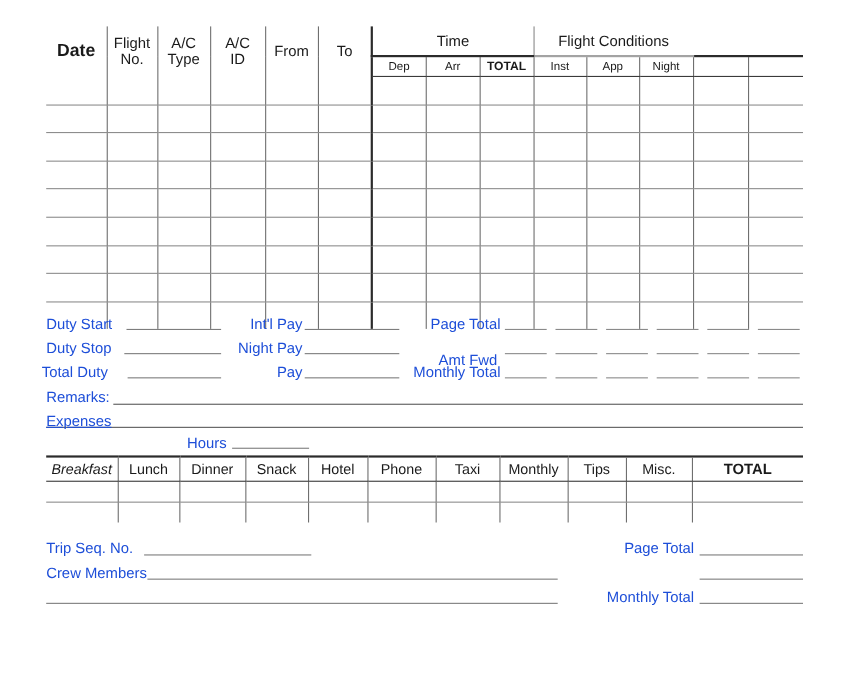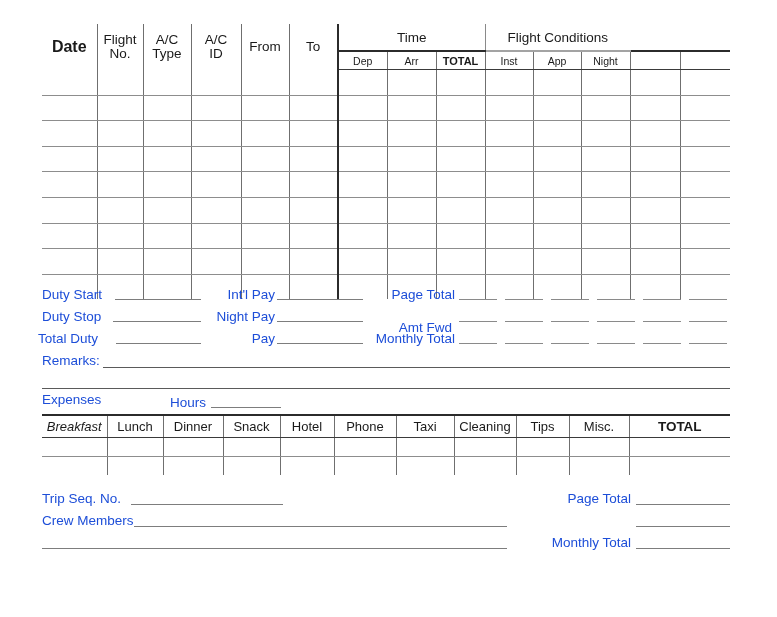--- a/index.html
+++ b/index.html
@@ -446,21 +446,21 @@
       <span class="seg" style="left: 92px; width: 38px;"></span>
       <span class="seg" style="left: 138px; width: 38px;"></span>
       <span class="seg" style="left: 184px; width: 38px;"></span>
       <span class="seg" style="left: 230px; width: 38px;"></span>
     </div>
 
   <div class="lbl" style="left:42px; top:353px;">Remarks:</div>
   <div class="rule dark" style="left:103px; top:367px; width:627px;"></div>
   <div class="rule dark" style="left:42px; top:388px; width:688px;"></div>
 
-  <div class="lbl" style="left:42px; top:392px;">Expenses</div>
+  <div class="lbl" style="left:42px; top:375px;text-decoration:underline;">Expenses</div>
   <div class="lbl" style="left:170px; top:395px;">Hours</div>
   <div class="rule" style="left:211px; top:407px; width:70px;"></div>
 
   <div class="exp-wrap">
     <table class="exp">
       <colgroup>
         <col style="width:65px">
           <col style="width:56px">
           <col style="width:60px">
         <col style="width:57px">
@@ -474,21 +474,21 @@
       </colgroup>
       <tbody>
         <tr class="exp-hdr" id="exp-header-row">
             <td class="first"><span>Breakfast</span></td>
             <td><span>Lunch</span></td>
             <td><span>Dinner</span></td>
             <td><span>Snack</span></td>
             <td><span>Hotel</span></td>
             <td><span>Phone</span></td>
             <td><span>Taxi</span></td>
-            <td><span>Cleaning</span></td>
+            <td><span>Monthly</span></td>
             <td><span>Tips</span></td>
             <td><span>Misc.</span></td>
             <td class="last bold-cell"><span>TOTAL</span></td>
           </tr>
       </tbody>
       <tbody id="exp-body">
           <tr class="exp-row">
             <td></td>
             <td></td>
             <td></td>

